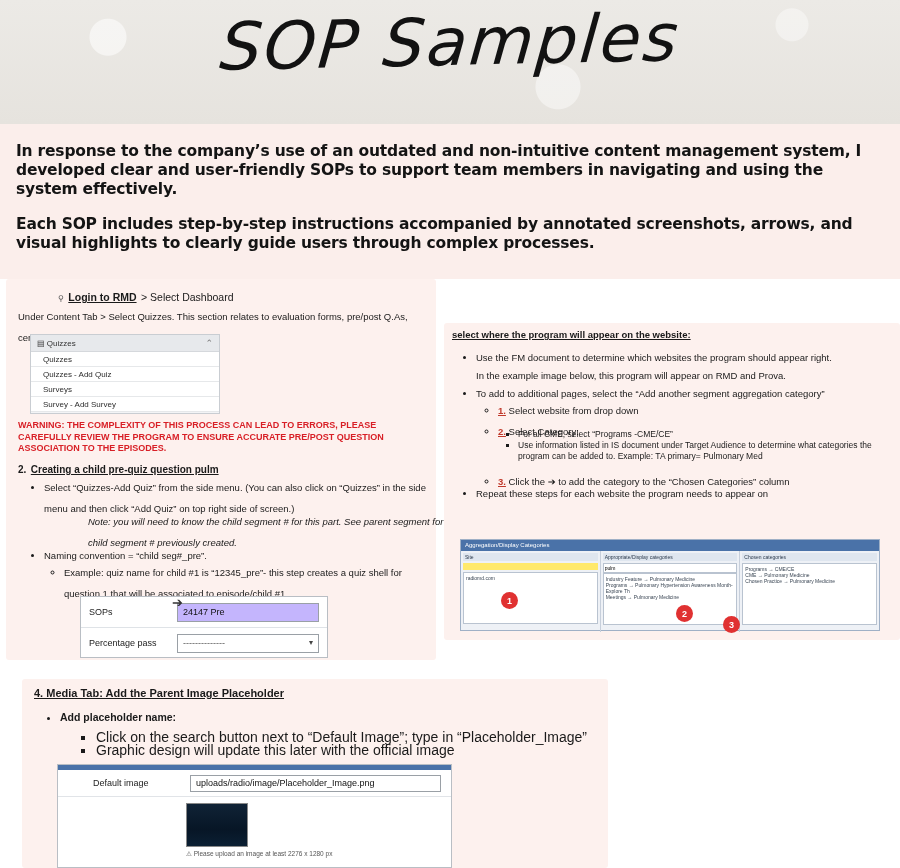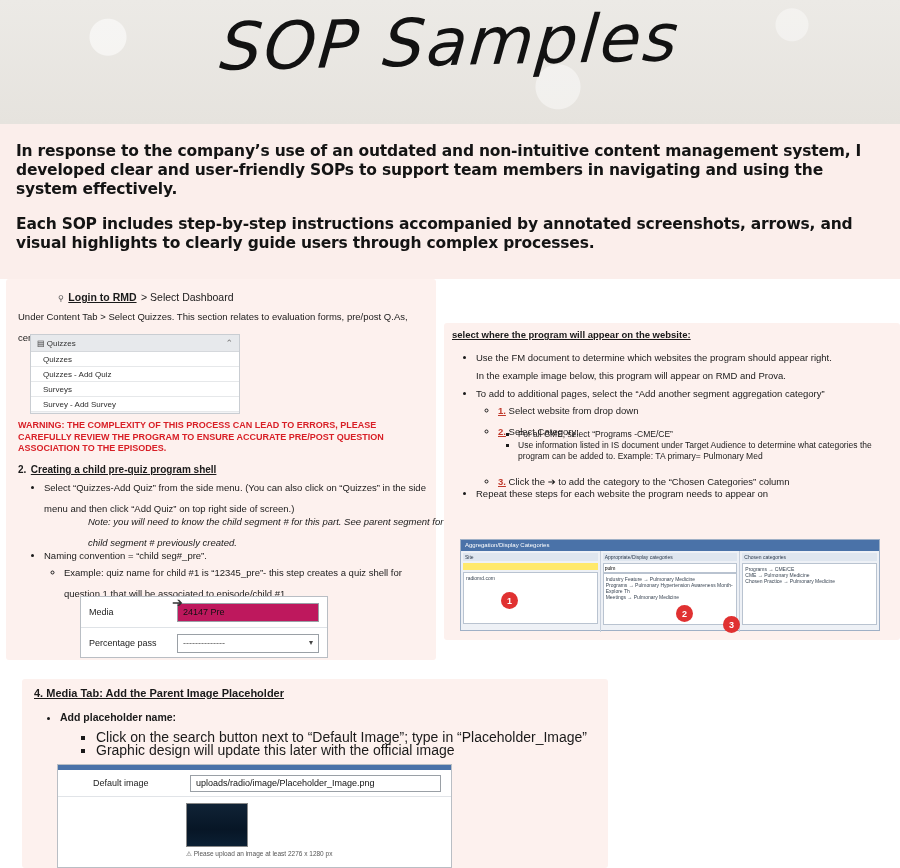--- a/index.html
+++ b/index.html
@@ -75,37 +75,37 @@
   }
   .ul{margin:0;padding-left:14px;}
   .ul li{margin:0 0 3px 0;}
   .ul2{margin:2px 0 2px 0;padding-left:16px;list-style-type:circle;}
   .ul3{margin:2px 0 2px 0;padding-left:16px;list-style-type:square;}
   .num-u{text-decoration:underline;color:#c0392b;font-weight:bold;}
   .ital{font-style:italic;}
 
   
   .shot{position:absolute;background:#fff;border:1px solid #c9cdd2;box-sizing:border-box;}
-  .menu-shot{left:24px;top:55px;width:210px;height:80px;background:#f3f4f6;}
+  .menu-shot{left:24px;top:55px;width:190px;height:80px;background:#f3f4f6;}
   .menu-head{
     height:17px;background:#e7e9ec;border-bottom:1px solid #d5d8dc;
     font-size:8px;color:#333;padding:4px 0 0 6px;box-sizing:border-box;
   }
   .menu-row{
     height:15px;border-bottom:1px solid #e6e8ea;font-size:8px;color:#2c2c2c;
     padding:3px 0 0 12px;box-sizing:border-box;background:#fff;
   }
   .menu-chev{position:absolute;right:6px;top:3px;font-size:9px;color:#777;}
 
   
   .form-shot{left:74px;top:317px;width:248px;height:62px;background:#fff;border:1px solid #b9bec4;}
   .form-row{display:flex;height:30px;border-bottom:1px solid #dfe3e7;align-items:center;}
   .form-lbl{width:96px;font-size:9px;color:#222;padding-left:8px;box-sizing:border-box;}
   .form-val{
-    flex:1;height:19px;margin-right:8px;border:1px solid #9aa0a6;background:#be185d;
+    flex:1;height:19px;margin-right:8px;border:1px solid #9aa0a6;background:#c4b5fd;
     font-size:9px;color:#111;padding:3px 0 0 5px;box-sizing:border-box;
   }
   .form-sel{
     flex:1;height:19px;margin-right:8px;border:1px solid #9aa0a6;background:#fff;
     font-size:9px;color:#555;padding:3px 0 0 5px;box-sizing:border-box;position:relative;
   }
   .form-sel .cv{position:absolute;right:5px;top:3px;font-size:8px;color:#444;}
   .cursor-arrow{position:absolute;left:166px;top:316px;font-size:13px;color:#333;}
 
   
@@ -172,39 +172,39 @@
       <div class="menu-row">Quizzes</div>
       <div class="menu-row">Quizzes - Add Quiz</div>
       <div class="menu-row">Surveys</div>
       <div class="menu-row">Survey - Add  Survey</div>
     </div>
 
     <div class="warn" style="position:absolute;left:12px;top:141px;width:400px;">WARNING: THE COMPLEXITY OF THIS PROCESS CAN LEAD TO ERRORS, PLEASE CAREFULLY REVIEW THE PROGRAM TO ENSURE ACCURATE PRE/POST QUESTION ASSOCIATION TO THE EPISODES.</div>
 
     <div style="position:absolute;left:12px;top:180px;width:400px;">
       <span class="t" style="font-size:10px;font-weight:bold;">2.</span>
-      <span class="t" style="font-size:10px;font-weight:bold;text-decoration:underline;">Creating a child pre-quiz program shell</span>
+      <span class="t" style="font-size:10px;font-weight:bold;text-decoration:underline;">Creating a child pre-quiz question pulm</span>
     </div>
 
     <ul class="ul t small" style="position:absolute;left:24px;top:198px;width:394px;">
       <li>Select “Quizzes-Add Quiz” from the side menu. (You can also click on “Quizzes” in the side menu and then click “Add Quiz” on top right side of screen.)</li>
     </ul>
 
     <div class="t small ital" style="position:absolute;left:38px;top:232px;width:380px;margin-left:44px;">Note: you will need to know the child segment # for this part. See parent segment for the child segment # previously created.</div>
 
     <ul class="ul t small" style="position:absolute;left:24px;top:266px;width:394px;">
       <li>Naming convention = “child seg#_pre”.</li>
     </ul>
     <ul class="ul2 t small" style="position:absolute;left:42px;top:281px;width:372px;">
       <li>Example: quiz name for child #1 is “12345_pre”- this step creates a quiz shell for question 1 that will be associated to episode/child #1</li>
     </ul>
 
     <div class="shot form-shot">
       <div class="form-row">
-        <div class="form-lbl">Media</div>
+        <div class="form-lbl">SOPs</div>
         <div class="form-val">24147 Pre</div>
       </div>
       <div class="form-row" style="border-bottom:none;">
         <div class="form-lbl">Percentage pass</div>
         <div class="form-sel">
           <span>--------------</span>
           <span class="cv">▾</span>
         </div>
       </div>
     </div>

